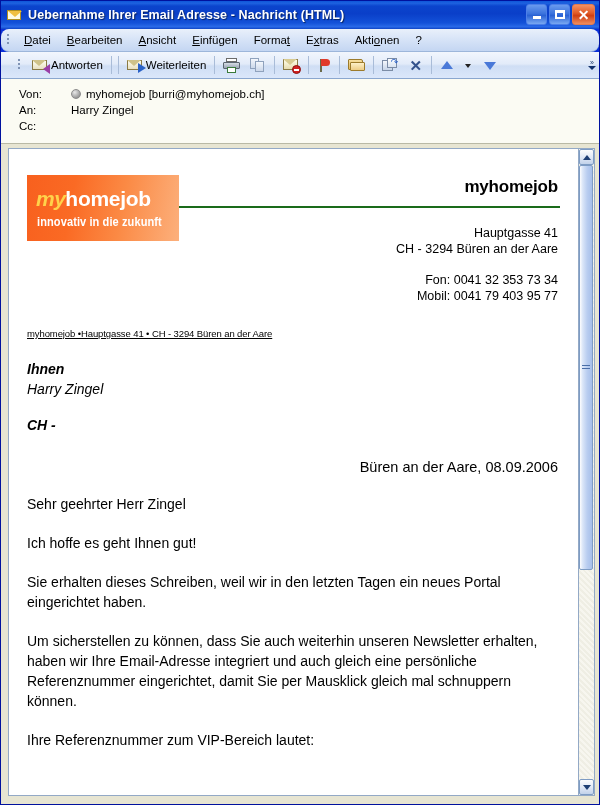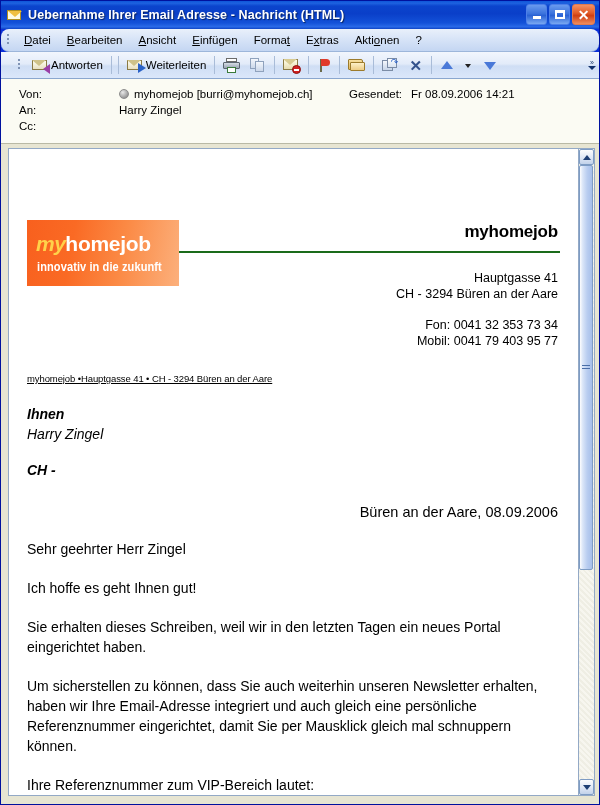--- a/index.html
+++ b/index.html
@@ -191,21 +191,21 @@
       border-right:4px solid transparent; border-top:4px solid #12306a; margin-top:1px;}
 
   
   .headerpane {
     flex: none; background: #fbfbf3;
     border-bottom: 1px solid #b9b9a5;
     padding: 9px 0 7px 18px;
     position: relative;
     font-size: 11.5px; color: #000;
   }
-  .hrow { display: flex; align-items: flex-start; height: 16px; gap: 48px; }
+  .hrow { display: flex; align-items: flex-start; height: 16px; }
   .hlabel { width: 52px; flex: none; color: #000; }
   .hval { color: #000; }
   .presence {
     display: inline-block; width: 10px; height: 10px; border-radius: 50%;
     background: radial-gradient(circle at 35% 30%, #e8e8e8, #9a9a9a 70%, #7d7d7d);
     border: 1px solid #8c8c8c; margin-right: 5px; vertical-align: -1px;
   }
   .sent-block {
     position: absolute; left: 348px; top: 9px;
     display: flex; font-size: 11.5px;
@@ -230,21 +230,21 @@
     padding: 4px 4px 4px 7px;
     display: flex;
   }
   .bodypane {
     flex: 1 1 auto; min-width: 0;
     background: #fff;
     border: 1px solid #93a9c6;
     position: relative;
     overflow: hidden;
   }
-  .letter { padding: 26px 18px 0 18px; color: #000; margin-top: 45px; }
+  .letter { padding: 26px 18px 0 18px; color: #000; }
 
   .lh-top { display: flex; align-items: flex-start; }
   .logo {
     width: 152px; height: 66px; flex: none;
     background: linear-gradient(100deg,#f8601e 0%, #fa6a24 30%, #fb8a45 62%, #fcb07c 100%);
     position: relative; overflow: hidden;
   }
   .logo .l1 {
     position: absolute; left: 9px; top: 13px;
     font-size: 21px; font-weight: bold; line-height: 1; white-space: nowrap;
@@ -454,24 +454,20 @@
     </div>
     <div class="hrow">
       <div class="hlabel">An:</div>
       <div class="hval">Harry Zingel</div>
     </div>
     <div class="hrow">
       <div class="hlabel">Cc:</div>
       <div class="hval"></div>
     </div>
 
-    <div class="sent-block">
-      <div class="sent-label">Gesendet:</div>
-      <div>Fr 08.09.2006 14:21</div>
-    </div>
 
   </div>
 
   <div class="bodywrap">
     <div class="bodypane">
       <div class="letter">
 
         <div class="lh-top">
           <div class="logo">
             <div class="l1">

